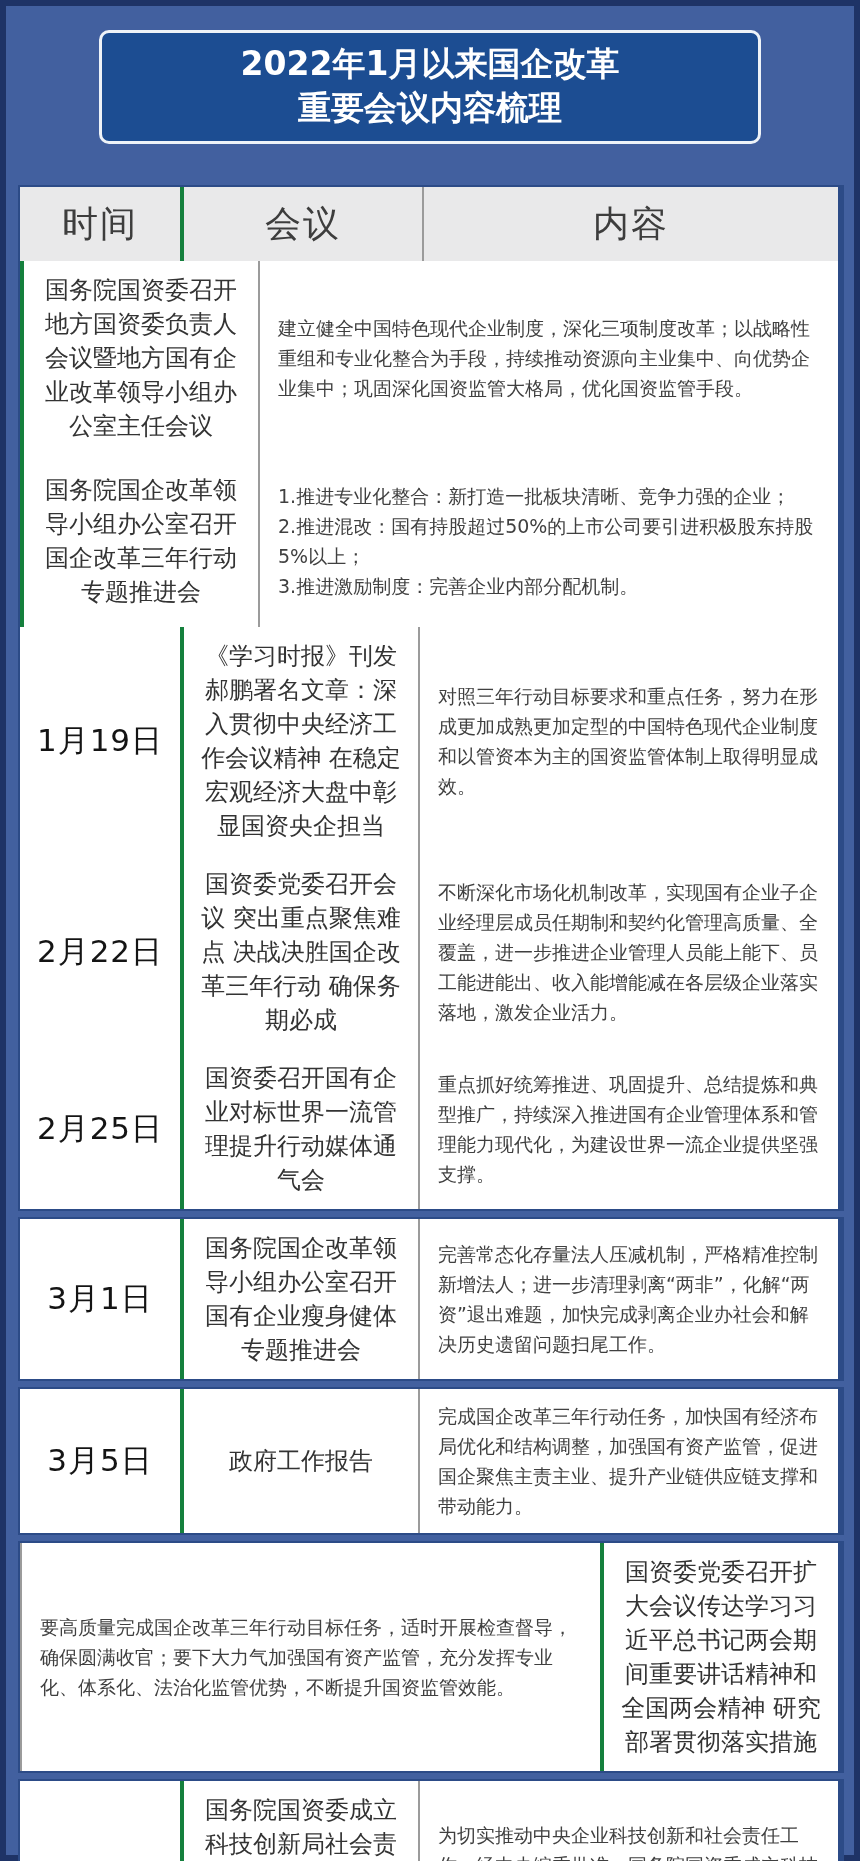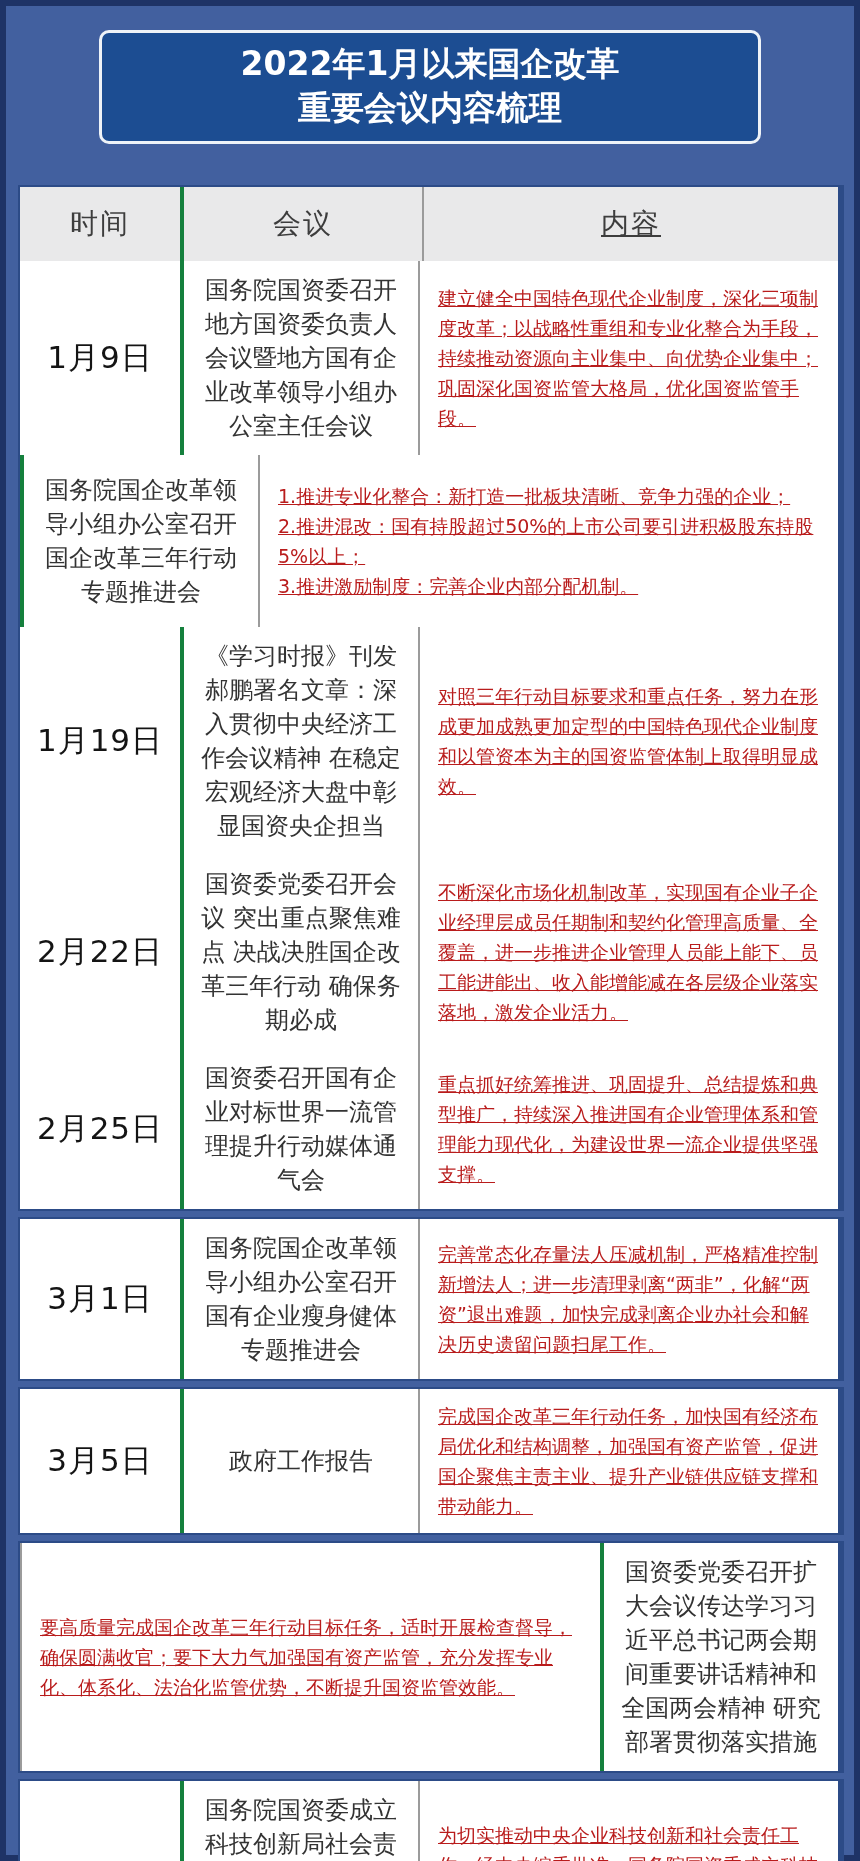--- a/index.html
+++ b/index.html
@@ -33,40 +33,40 @@
   .block{
     background:#ffffff;
     border:2px solid #2c4b87;
     border-right-width:6px;
     box-sizing:border-box;
   }
   .block + .block{margin-top:6px;}
   .hrow,.row{display:flex;align-items:stretch;}
   .c1{width:160px;flex:0 0 160px;}
   .c2{width:238px;flex:0 0 238px;border-left:4px solid #15803d;}
-  .c3{flex:1 1 auto;border-left:2px solid #9b9b9b;text-decoration:underline;}
+  .c3{flex:1 1 auto;border-left:2px solid #9b9b9b;}
   .hrow{background:#e9e9ea;min-height:74px;}
   .hc{
     display:flex;align-items:center;justify-content:center;
-    font-size:28px;color:#3d3d3d;letter-spacing:2px;
+    font-size:36px;color:#3d3d3d;letter-spacing:2px;
   }
   .cell{display:flex;align-items:center;box-sizing:border-box;}
   .date{
     justify-content:center;
     font-size:31px;color:#141414;font-weight:500;
     letter-spacing:1px;
   }
   .meeting{
     justify-content:center;text-align:center;
     font-size:24px;line-height:34px;color:#333333;
     padding:12px 12px;
   }
   .content{
     text-align:left;
-    font-size:19px;line-height:30px;color:#b91c1c;
+    font-size:19px;line-height:30px;color:#404040;
     padding:12px 16px 12px 18px;
     white-space:pre-line;
   }
   
   .r1{min-height:120px}.r2{min-height:172px}.r3{min-height:130px}
   .r4{min-height:134px}.r5{min-height:104px}
   .r6{min-height:122px}.r7{min-height:114px}.r8{min-height:143px}
   .r9{min-height:138px}.r10{min-height:114px}
 </style>
 </head>
@@ -82,21 +82,20 @@
   <div class="table">
 
     <div class="block">
       <div class="hrow">
         <div class="hc c1">时间</div>
         <div class="hc c2">会议</div>
         <div class="hc c3">内容</div>
       </div>
 
       <div class="row r1">
-        <div class="cell c1 date">1月9日</div>
         <div class="cell c2 meeting">国务院国资委召开地方国资委负责人会议暨地方国有企业改革领导小组办公室主任会议</div>
         <div class="cell c3 content">建立健全中国特色现代企业制度，深化三项制度改革；以战略性重组和专业化整合为手段，持续推动资源向主业集中、向优势企业集中；巩固深化国资监管大格局，优化国资监管手段。</div>
       </div>
 
       <div class="row r2">
         <div class="cell c2 meeting">国务院国企改革领导小组办公室召开国企改革三年行动专题推进会</div>
         <div class="cell c3 content">1.推进专业化整合：新打造一批板块清晰、竞争力强的企业；
 2.推进混改：国有持股超过50%的上市公司要引进积极股东持股5%以上；
 3.推进激励制度：完善企业内部分配机制。</div>
       </div>

